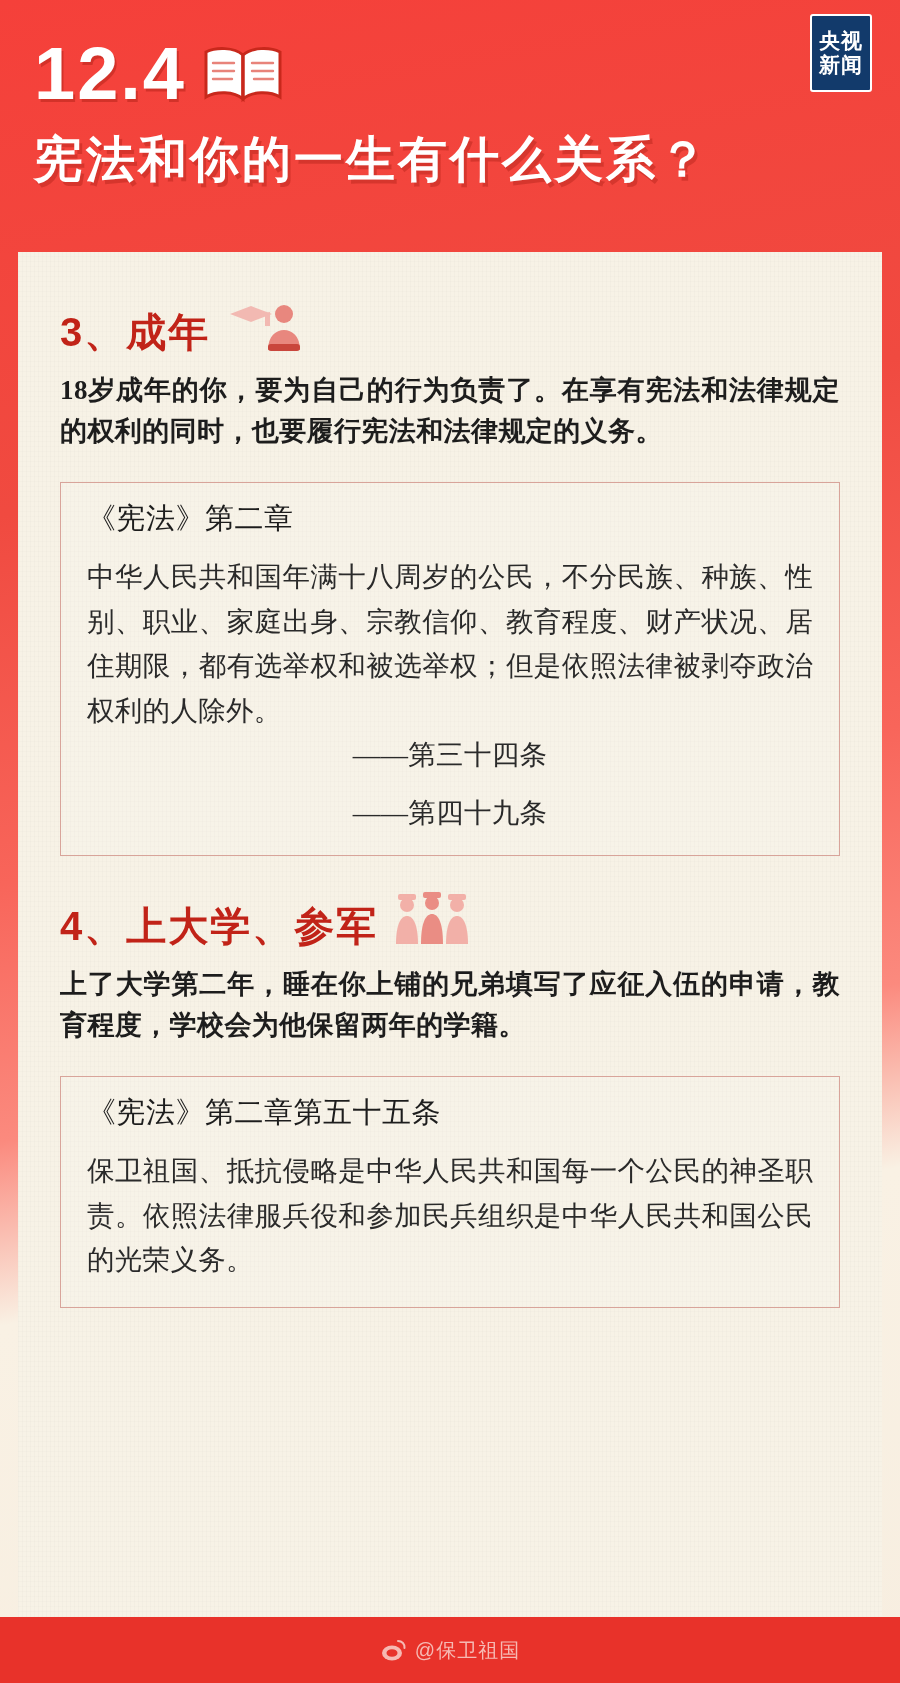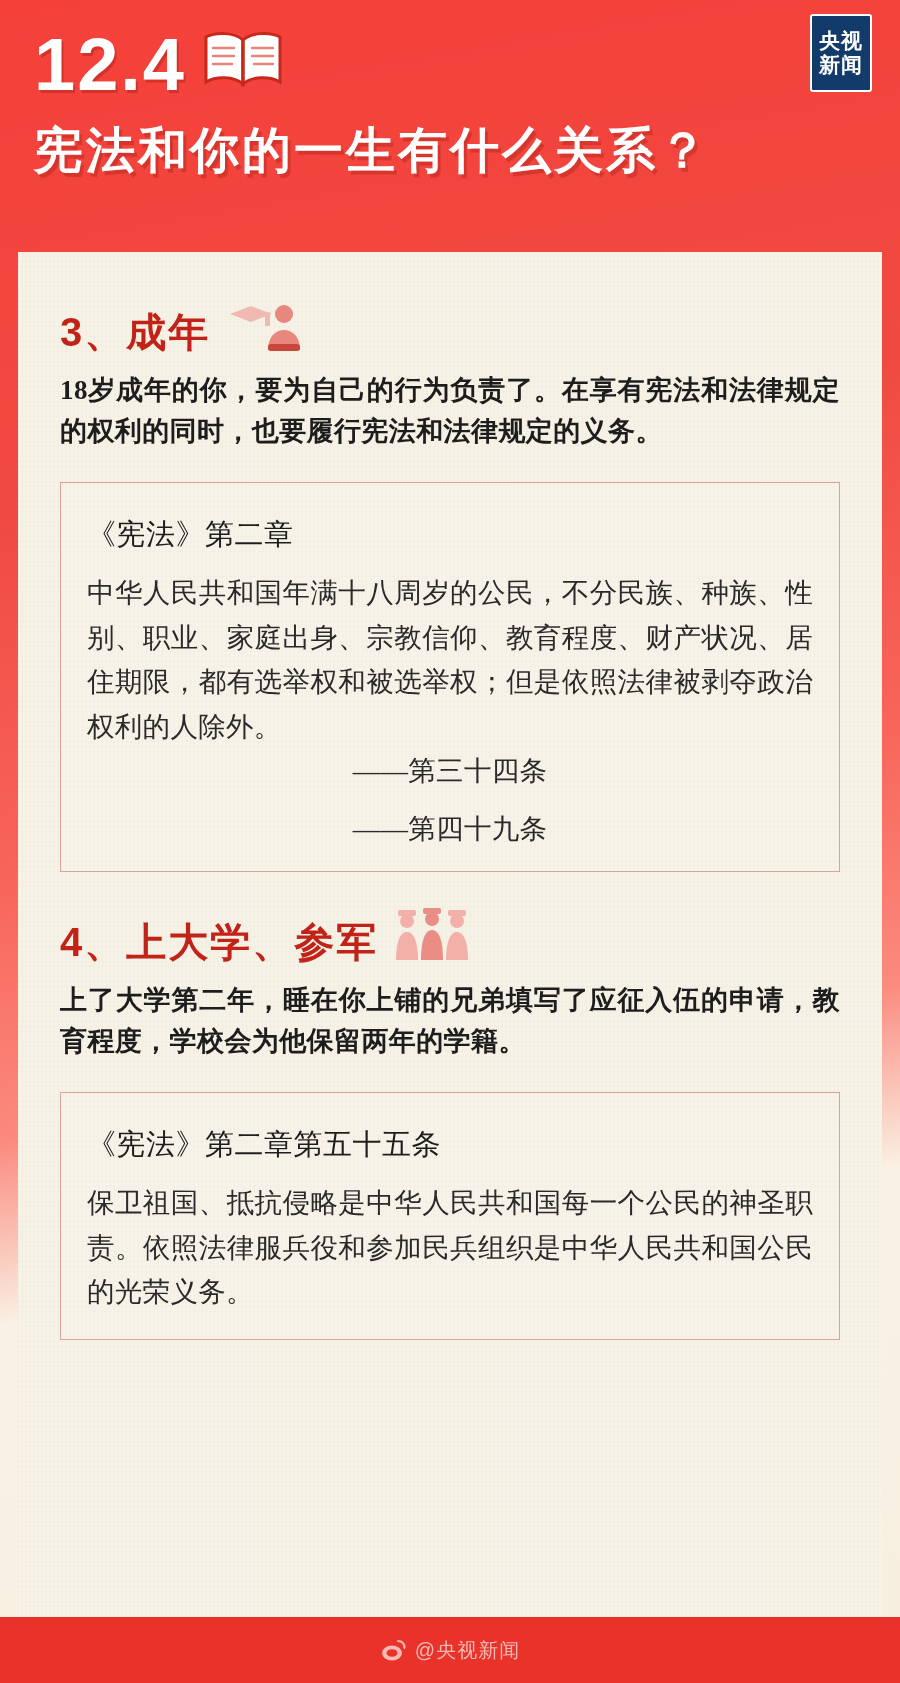--- a/index.html
+++ b/index.html
@@ -39,23 +39,23 @@
     font-family: "Liberation Sans", sans-serif;
     color: #ffffff;
     font-size: 21px;
     font-weight: bold;
     line-height: 1.05;
     letter-spacing: 1px;
   }
 
   .date-row {
     display: flex;
-    align-items: flex-start;
+    align-items: center;
     gap: 14px;
-    margin-top: 0;
+    margin-top: 9px;
   }
   .date-text {
     font-family: "Liberation Sans", sans-serif;
     font-size: 74px;
     font-weight: bold;
     color: #ffffff;
     letter-spacing: 2px;
     text-shadow: 2px 3px 0 rgba(150,20,10,0.35);
     line-height: 1;
   }
@@ -107,21 +107,21 @@
     line-height: 1.52;
     color: #1d1d1d;
     letter-spacing: 0.4px;
     text-align: justify;
     font-weight: bold;
   }
   .sec4 .body-text { font-weight: bold; }
 
   .quote-box {
     border: 1.5px solid #d8a49a;
-    padding: 32px 26px 24px 26px;
+    padding: 16px 26px 24px 26px;
     margin: 30px 0 34px 0;
     background: rgba(255,255,255,0.10);
   }
   .quote-head {
     font-size: 29px;
     color: #1d1d1d;
     margin-bottom: 16px;
     letter-spacing: 0.5px;
   }
   .quote-body {
@@ -243,14 +243,14 @@
   </div>
 
 </div>
 
 <div class="footer">
   <svg class="wb" viewBox="0 0 26 26">
     <ellipse cx="12" cy="16" rx="10" ry="7.5" fill="#f6b9b3"></ellipse>
     <ellipse cx="12" cy="16" rx="5.5" ry="3.8" fill="#e8322a"></ellipse>
     <path d="M18 4 C22 4, 25 7, 24.5 11" stroke="#f6b9b3" stroke-width="2" fill="none" stroke-linecap="round"></path>
   </svg>
-  <div class="txt">@央视新闻</div>
+  <div class="txt">@保卫祖国</div>
 </div>
 
 </body></html>

